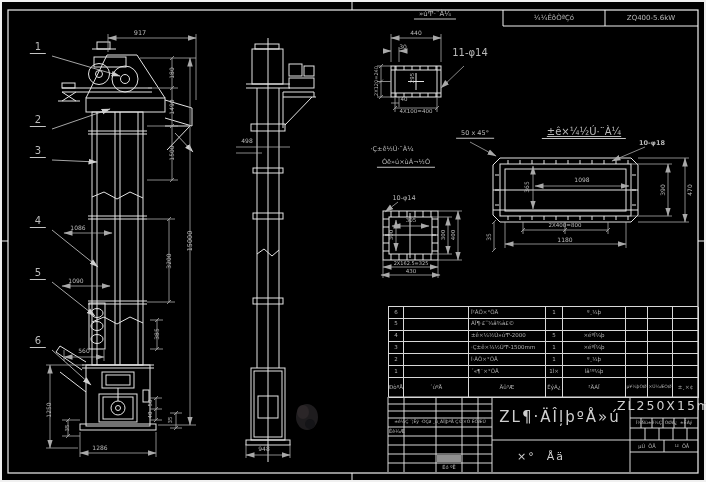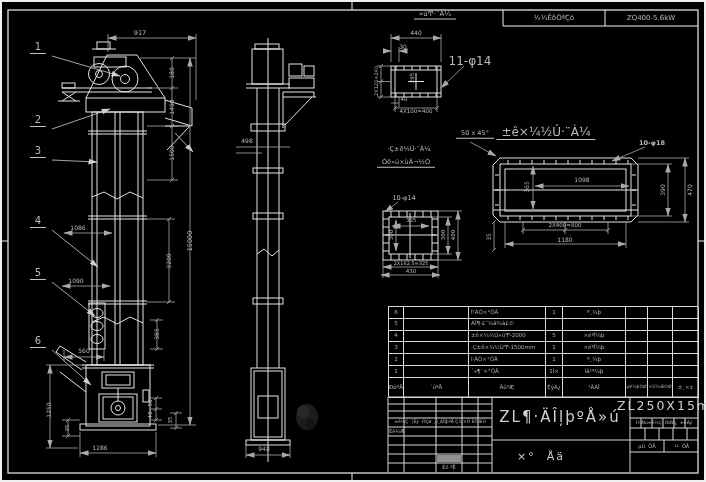--- a/index.html
+++ b/index.html
@@ -468,35 +468,35 @@
       <span class="ann rot" style="left: 68px; top: 428px; font-size: 5.5px;">35</span>
       <span class="ann" style="left: 100px; top: 448px; font-size: 6px;">1286</span>
       <span class="ann rot" style="left: 151px; top: 403px; font-size: 5.5px;">50</span>
       <span class="ann rot" style="left: 151px; top: 415px; font-size: 5.5px;">40</span>
       <span class="ann rot" style="left: 171px; top: 420px; font-size: 5.5px;">35</span>
       <span class="ann" style="left: 247px; top: 141px; font-size: 6px;">498</span>
       <span class="ann" style="left: 264px; top: 449px; font-size: 6px;">948</span>
       <span class="ann u" style="left: 435px; top: 15px; font-size: 7px;">»úͲ·¨À¼</span>
       <span class="ann" style="left: 416px; top: 33px; font-size: 6px;">440</span>
       <span class="ann" style="left: 403px; top: 47px; font-size: 6px;">30</span>
-      <span class="ann" style="left: 470px; top: 61px; font-size: 12px; text-align: right;">11-φ14</span>
+      <span class="ann" style="left: 470px; top: 53px; font-size: 10px; text-align: right;">11-φ14</span>
       <span class="ann rot" style="left: 376px; top: 81px; font-size: 5px;">2X120=240</span>
       <span class="ann rot" style="left: 413px; top: 78px; font-size: 5.5px;">295</span>
       <span class="ann" style="left: 404px; top: 100px; font-size: 5.5px;">40</span>
       <span class="ann" style="left: 416px; top: 112px; font-size: 5.5px;">4X100=400</span>
-      <span class="ann" style="left: 409px; top: 149px; font-size: 6.5px;">·Ç±ê½Ú·¨À¼</span>
+      <span class="ann" style="left: 392px; top: 149px; font-size: 6.5px;">·Ç±ê½Ú·¨À¼</span>
       <span class="ann u" style="left: 406px; top: 163px; font-size: 6.5px;">Óë»ú×ùÁ¬½Ó</span>
       <span class="ann" style="left: 404px; top: 198px; font-size: 6.5px;">10-φ14</span>
       <span class="ann" style="left: 411px; top: 221px; font-size: 5.5px;">305</span>
       <span class="ann rot" style="left: 392px; top: 235px; font-size: 5.5px;">300</span>
       <span class="ann" style="left: 411px; top: 263px; font-size: 5px;">2X162.5=325</span>
       <span class="ann" style="left: 411px; top: 272px; font-size: 5.5px;">430</span>
       <span class="ann rot" style="left: 444px; top: 235px; font-size: 5.5px;">300</span>
       <span class="ann rot" style="left: 454px; top: 235px; font-size: 5.5px;">400</span>
-      <span class="ann u" style="left: 546px; top: 133px; font-size: 12px;">±ê×¼½Ú·¨À¼</span>
+      <span class="ann u" style="left: 584px; top: 133px; font-size: 10px; text-decoration: underline;">±ê×¼½Ú·¨À¼</span>
       <span class="ann u" style="left: 475px; top: 134px; font-size: 6.5px;">50 x 45°</span>
       <span class="ann" style="left: 652px; top: 143px; font-size: 6.5px; font-weight: bold;">10-φ18</span>
       <span class="ann" style="left: 582px; top: 180px; font-size: 6px;">1098</span>
       <span class="ann rot" style="left: 527px; top: 187px; font-size: 6px;">365</span>
       <span class="ann rot" style="left: 663px; top: 190px; font-size: 6px;">390</span>
       <span class="ann rot" style="left: 690px; top: 190px; font-size: 6px;">470</span>
       <span class="ann" style="left: 565px; top: 226px; font-size: 5.5px;">2X400=800</span>
       <span class="ann" style="left: 565px; top: 240px; font-size: 6px;">1180</span>
       <span class="ann rot" style="left: 489px; top: 237px; font-size: 6px;">35</span>
       <span class="ann" style="left: 440px; top: 422px; font-size: 4.5px;">±ê¼Ç ´¦Êý ·ÖÇø ¸ü¸ÄÎļþºÅ Ç©×Ö ÈÕÆÚ</span>

